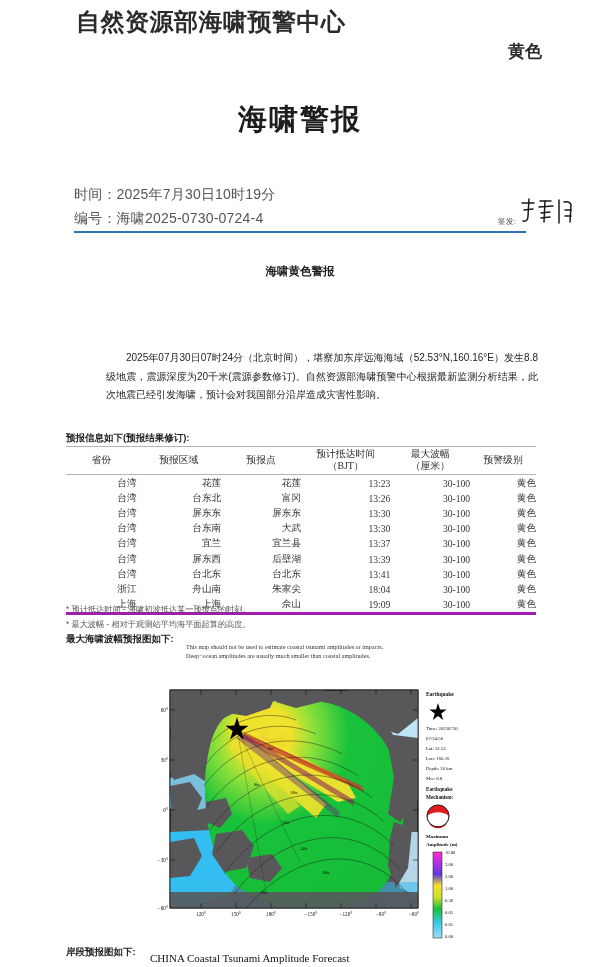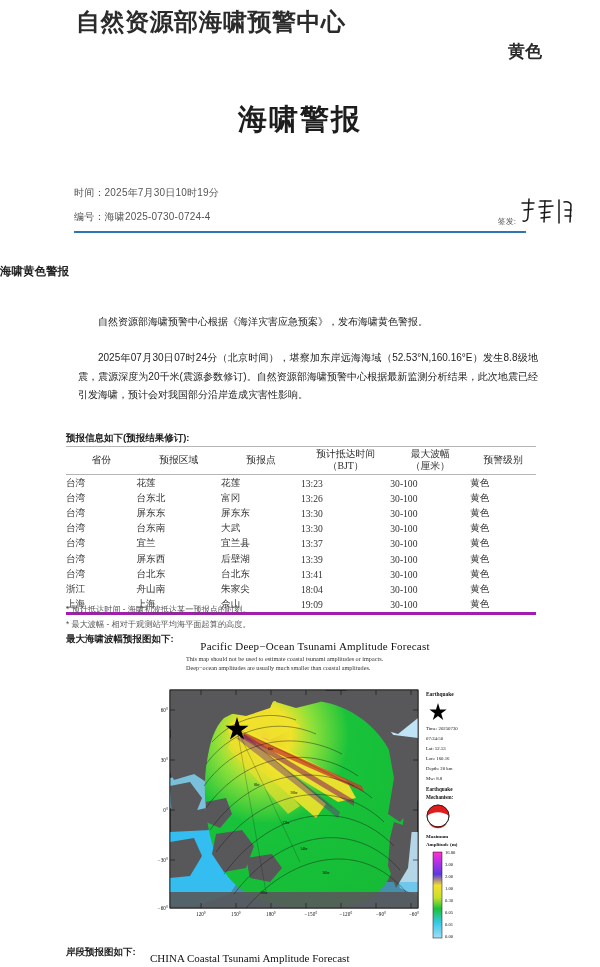--- a/index.html
+++ b/index.html
@@ -17,66 +17,66 @@
   }
   .alert-color{
     position:absolute;right:58px;top:40px;
     font-size:17px;font-weight:bold;color:#2b2b2b;
   }
   .doc-title{
     position:absolute;left:0;right:0;top:100px;text-align:center;
     font-size:29px;font-weight:bold;letter-spacing:2px;color:#1d1d1d;
   }
   .meta{
-    position:absolute;left:74px;font-size:10px;color:#555;letter-spacing:.2px;
+    position:absolute;left:74px;font-size:14px;color:#555;letter-spacing:.2px;
   }
   .meta.time{top:186px;}
   .meta.code{top:210px;text-align:right;}
   .sign-label{
     position:absolute;right:84px;top:216px;font-size:8px;color:#555;
   }
   .signature{
     position:absolute;right:20px;top:196px;width:62px;height:34px;
   }
   .signature svg{display:block;}
   .rule{
     position:absolute;left:74px;right:74px;top:231px;height:2px;
     background:#2e75b6;
   }
 
   
   .sub-title{
-    position:absolute;left:0;right:0;top:264px;text-align:left;
+    position:absolute;left:0;right:0;top:264px;text-align:center;
     font-size:11.5px;font-weight:bold;color:#222;
   }
   .para{
     position:absolute;left:78px;right:62px;
     font-size:10px;line-height:1.85;color:#222;text-align:justify;
     text-indent:2em;
   }
   .para.p1{top:313px;}
-  .para.p2{top:349px;}
+  .para.p2{top:349px;margin-left:28px;}
 
   
   .tbl-caption{
     position:absolute;left:66px;top:432px;font-size:9.5px;font-weight:bold;color:#222;
   }
   .tbl-wrap{position:absolute;left:66px;top:446px;width:470px;}
   table.fc{
     width:100%;border-collapse:collapse;
     font-family:"Liberation Serif","DejaVu Serif",serif;
     font-size:9.6px;color:#333;
   }
   table.fc thead th{
     font-weight:normal;padding:1px 0 2px 0;text-align:center;line-height:1.25;
     border-top:1px solid #b5b5b5;border-bottom:1px solid #b5b5b5;
     font-size:9.8px;color:#2c2c2c;
   }
   table.fc tbody td{
-    padding:1.1px 0;text-align:left;color:#333;
+    padding:1.1px 0;text-align:right;color:#333;
   }
   table.fc tbody tr:last-child td{border-bottom:3px solid #a21caf;}
   .col-prov{width:15%;margin-top:44px;}
   .col-area{width:18%;}
   .col-pt{width:17%;margin-top:37px;}
   .col-time{width:19%;}
   .col-amp{width:17%;}
   .col-lvl{width:14%;}
 
   .note{
@@ -138,21 +138,20 @@
         <path d="M46,6 Q52,5 53,9 L52,26"></path>
         <path d="M47,14 L53,14"></path>
         <path d="M47,20 L53,20"></path>
       </g>
     </svg>
   </div>
 
   <div class="rule"></div>
 
   <div class="sub-title">海啸黄色警报</div>
-  <div class="para p1">自然资源部海啸预警中心根据《海洋灾害应急预案》，发布海啸黄色警报。</div>
   <div class="para p2">2025年07月30日07时24分（北京时间），堪察加东岸远海海域（52.53°N,160.16°E）发生8.8级地震，震源深度为20千米(震源参数修订)。自然资源部海啸预警中心根据最新监测分析结果，此次地震已经引发海啸，预计会对我国部分沿岸造成灾害性影响。</div>
 
   <div class="tbl-caption">预报信息如下(预报结果修订):</div>
   <div class="tbl-wrap">
     <table class="fc">
       <thead>
         <tr>
           <th class="col-prov">
             <div>省份</div>
             <div></div>
@@ -256,21 +255,20 @@
     </table>
   </div>
 
   <div class="note n1">* 预计抵达时间 - 海啸初波抵达某一预报点的时刻。</div>
   <div class="note n2">* 最大波幅 - 相对于观测站平均海平面起算的高度。</div>
 
   <div class="sec-head sh1">最大海啸波幅预报图如下:</div>
   <div class="sec-head sh2">岸段预报图如下:</div>
 
   <div class="fig">
-    <div class="fig-title">Pacific Deep−Ocean Tsunami Amplitude Forecast</div>
     <div class="fig-disc">
       <div>This map should not be used to estimate coastal tsunami amplitudes or impacts.</div>
       <div>Deep−ocean amplitudes are usually much smaller than coastal amplitudes.</div>
     </div>
 
     <div class="map-area">
       <svg width="330" height="265" viewBox="0 0 330 265">
         <defs>
           <clipPath id="mapclip">
               <rect x="20" y="8" width="248" height="218"></rect>

